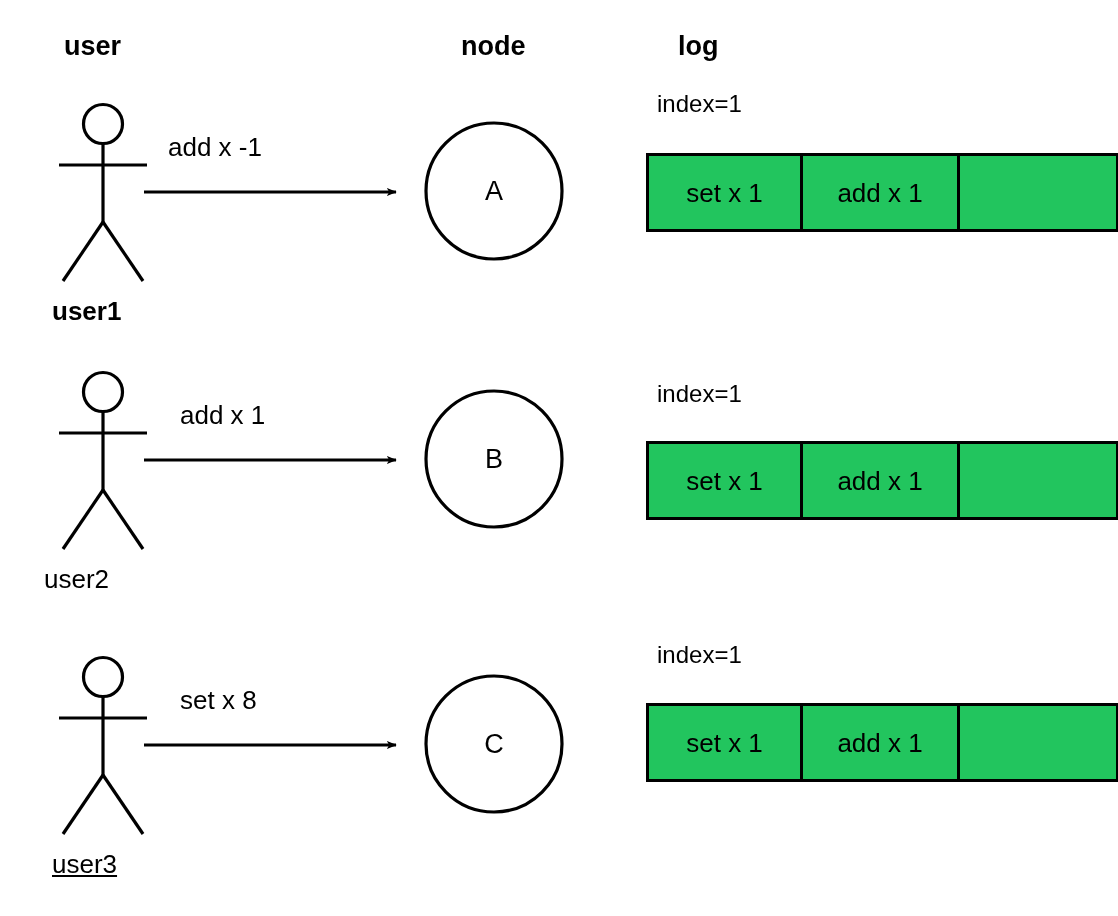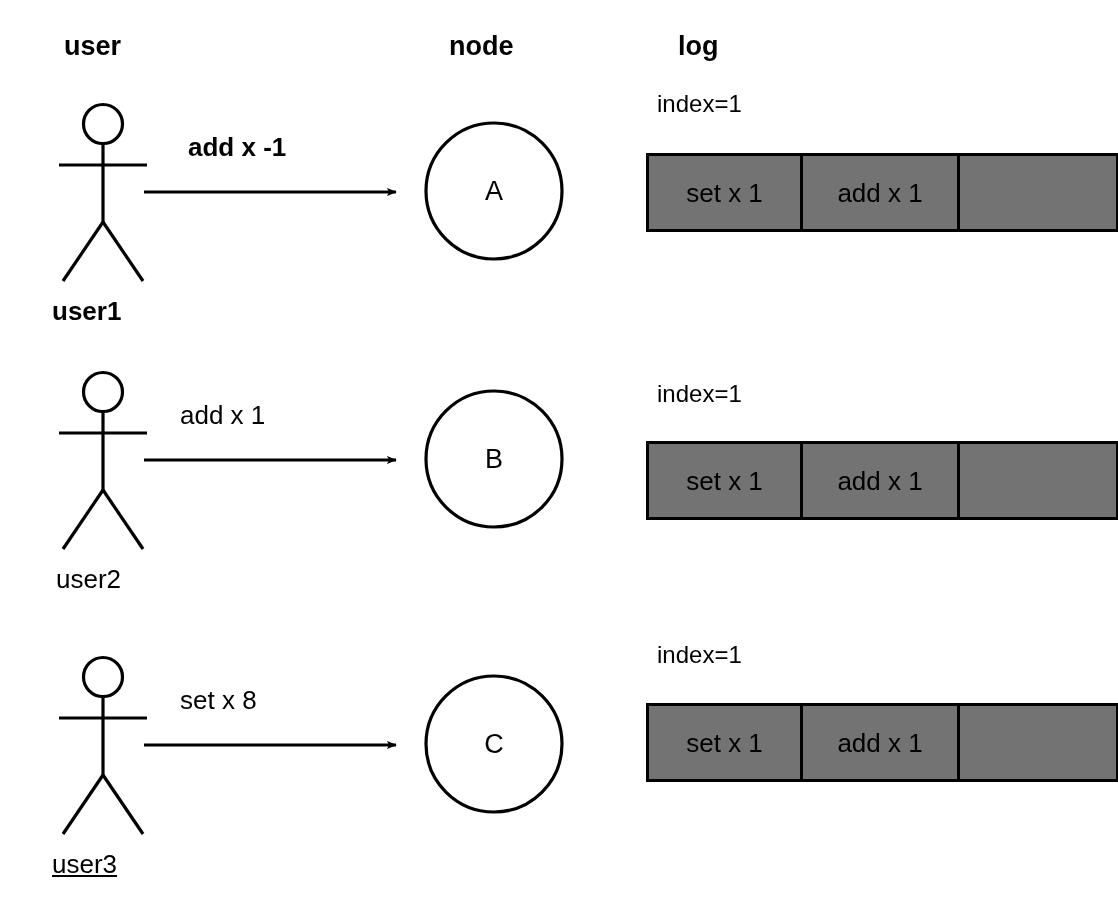--- a/index.html
+++ b/index.html
@@ -24,21 +24,21 @@
   }
   .col-header {
     position: absolute;
     font-size: 27px;
     font-weight: bold;
     letter-spacing: 0px;
     white-space: nowrap;
     line-height: 1;
   }
   .hdr-user { left: 40px;  top: 33px; }
-  .hdr-node { left: 425px; top: 33px; }
+  .hdr-node { left: 437px; top: 33px; }
   .hdr-log  { left: 654px; top: 33px; }
 
   .arrow-label {
     position: absolute;
     font-size: 26px;
     white-space: nowrap;
     line-height: 1;
   }
   .user-label {
     position: absolute;
@@ -59,21 +59,21 @@
     line-height: 1;
     white-space: nowrap;
     text-align: center;
   }
 
   .log-table {
     position: absolute;
     display: flex;
     border: 3px solid #000000;
     box-sizing: border-box;
-    background: #737373;
+    background: #22c55e;
   }
   .log-cell {
     box-sizing: border-box;
     display: flex;
     align-items: center;
     justify-content: center;
     font-size: 26px;
     line-height: 1;
     border-right: 3px solid #000000;
     height: 100%;
@@ -132,32 +132,32 @@
       <circle cx="79" cy="677" r="19.5" fill="none" stroke="#000000" stroke-width="3.2"></circle>
       <line x1="79" y1="696.5" x2="79" y2="775" stroke="#000000" stroke-width="3.2"></line>
       <line x1="35" y1="718" x2="123" y2="718" stroke="#000000" stroke-width="3.2"></line>
       <line x1="79" y1="775" x2="39" y2="834" stroke="#000000" stroke-width="3.2"></line>
       <line x1="79" y1="775" x2="119" y2="834" stroke="#000000" stroke-width="3.2"></line>
     </g>
     <line x1="120" y1="745" x2="372" y2="745" stroke="#000000" stroke-width="3.2" marker-end="url(#arrowhead)"></line>
     <circle cx="470" cy="744" r="68" fill="none" stroke="#000000" stroke-width="3.2"></circle>
   </svg>
 
-  <div class="arrow-label" style="left:164px; top:134px;font-weight:bold;">add x -1</div>
+  <div class="arrow-label" style="left:144px; top:134px;">add x -1</div>
   <div class="user-label" style="left:28px;  top:298px;font-weight:bold;">user1</div>
   <div class="node-letter" style="left:420px; top:178px; width:100px;">A</div>
   <div class="index-label" style="left:633px; top:92px;">index=1</div>
   <div class="log-table" style="left:622px; top:153px; width:473px; height:79px;">
     <div class="log-cell" style="width:156px;">set x 1</div>
     <div class="log-cell" style="width:159px;">add x 1</div>
     <div class="log-cell" style="width:158px;"></div>
   </div>
 
   <div class="arrow-label" style="left:156px; top:402px;">add x 1</div>
-  <div class="user-label" style="left:32px;  top:566px;">user2</div>
+  <div class="user-label" style="left:20px;  top:566px;">user2</div>
   <div class="node-letter" style="left:420px; top:446px; width:100px;">B</div>
   <div class="index-label" style="left:633px; top:382px;">index=1</div>
   <div class="log-table" style="left:622px; top:441px; width:473px; height:79px;">
     <div class="log-cell" style="width:156px;">set x 1</div>
     <div class="log-cell" style="width:159px;">add x 1</div>
     <div class="log-cell" style="width:158px;"></div>
   </div>
 
   <div class="arrow-label" style="left:156px; top:687px;">set x 8</div>
   <div class="user-label" style="left:28px;  top:851px;text-decoration:underline;">user3</div>

